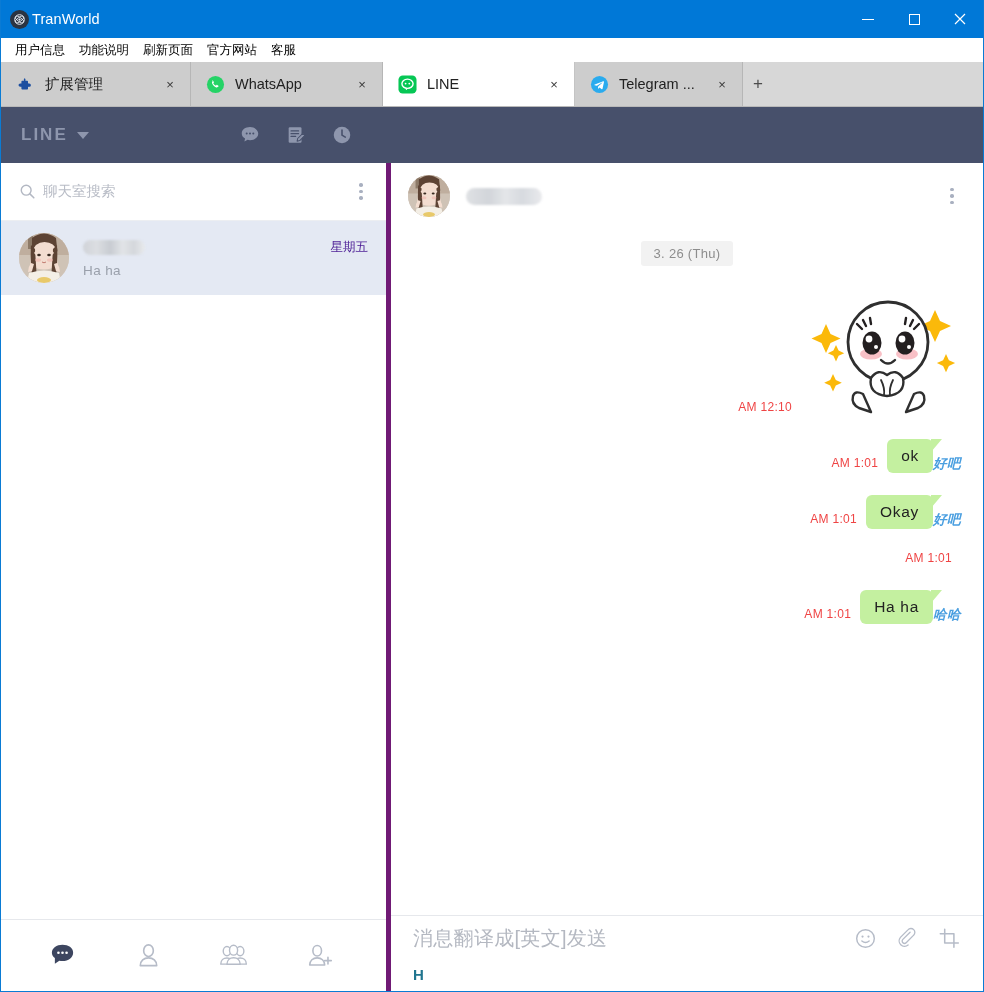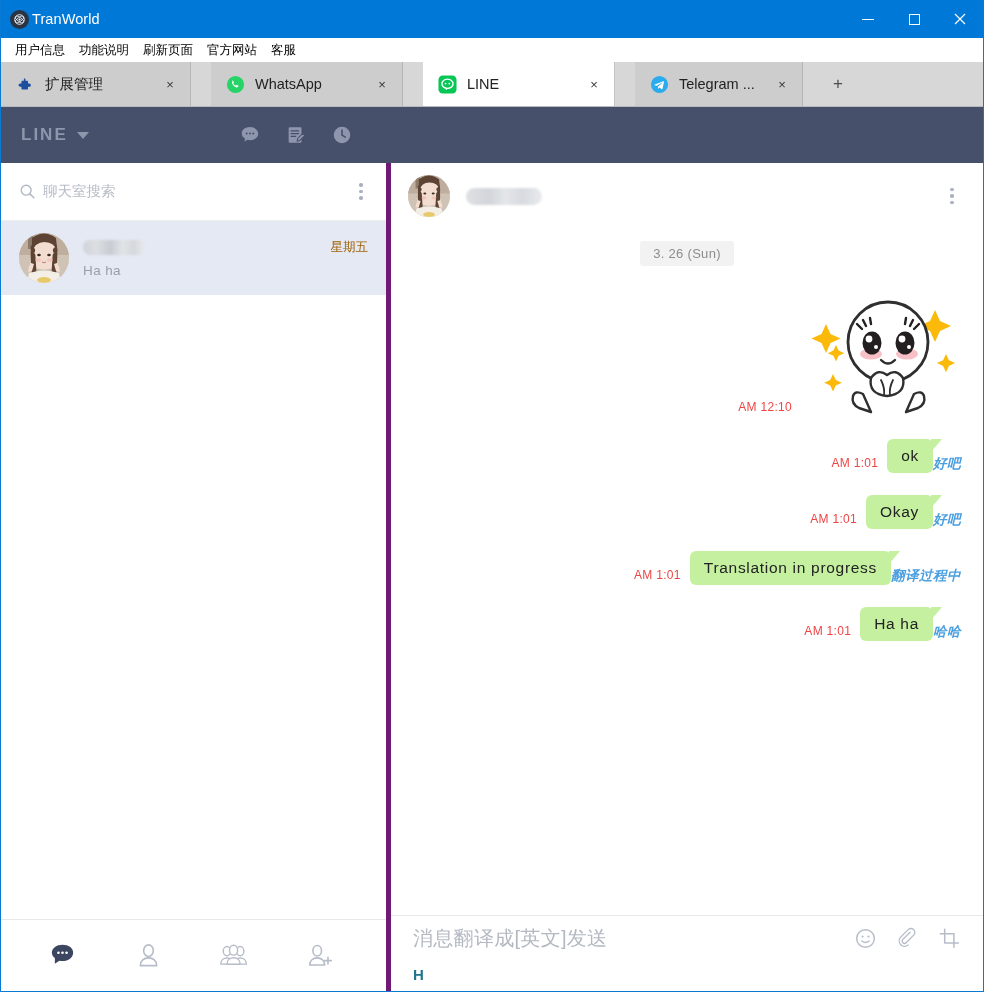--- a/index.html
+++ b/index.html
@@ -58,21 +58,20 @@
   }
   .menu-item { padding: 0 7px; line-height: 24px; cursor: default; white-space: nowrap; }
 
   
   .tabstrip {
     height: 45px; min-height: 45px;
     background: #d7d7d7;
     display: flex; align-items: flex-start;
     border-bottom: 1px solid #b9b9b9;
     position: relative;
-    gap: 20px;
   }
   .tab {
     height: 44px;
     display: flex; align-items: center;
     padding: 0 11px 0 14px;
     gap: 9px;
     min-width: 140px;
     max-width: 195px;
     background: #cdcdcd;
     border-right: 1px solid #b6b6b6;
@@ -163,21 +162,21 @@
   .avatar svg { display:block; width:100%; height:100%; }
   .chat-meta { flex: 1; min-width: 0; display: flex; flex-direction: column; gap: 7px; }
   .chat-top { display: flex; align-items: center; }
   .redact {
     height: 15px; border-radius: 8px;
     background: linear-gradient(90deg,#d0d3d8 0%,#dcdee2 22%,#c8ccd2 44%,#e2e4e7 64%,#d4d7dc 82%,#e8eaec 100%);
     filter: blur(1.2px);
     flex: none;
   }
   .chat-preview { font-size: 13.5px; color: #9aa0ab; letter-spacing: .4px; }
-  .chat-time { font-size: 12.5px; color: #a16207; margin-left: auto; padding-left: 8px; white-space: nowrap; }
+  .chat-time { font-size: 12.5px; color: #4c1d95; margin-left: auto; padding-left: 8px; white-space: nowrap; }
 
   .left-nav {
     height: 72px; min-height: 72px;
     border-top: 1px solid #e6e8ec;
     display: flex; align-items: center;
     padding-left: 46px;
     gap: 56px;
   }
   .nav-icon { width: 30px; height: 30px; display:flex; align-items:center; justify-content:center; }
 
@@ -493,21 +492,21 @@
           <span class="kebab conv-kebab">
               <i></i>
               <i></i>
               <i></i>
             </span>
         </div>
 
         <div class="messages">
 
           <div class="date-divider">
-            <span class="date-pill">3. 26 (Sun)</span>
+            <span class="date-pill">3. 26 (Thu)</span>
           </div>
 
           <div class="sticker-row">
             <span class="msg-time">AM 12:10</span>
             <span class="sticker">
               <svg viewBox="0 0 160 135" width="160" height="135" aria-hidden="true">
                 <g fill="#fbb90a">
                   <path d="M25 42 l4.5 10 10 4.5 -10 4.5 -4.5 10 -4.5 -10 -10 -4.5 10 -4.5z"></path>
                   <path d="M35 63 l2.6 5.6 5.6 2.6 -5.6 2.6 -2.6 5.6 -2.6 -5.6 -5.6 -2.6 5.6 -2.6z"></path>
                   <path d="M32 92 l2.8 6 6 2.8 -6 2.8 -2.8 6 -2.8 -6 -6 -2.8 6 -2.8z"></path>
@@ -547,24 +546,20 @@
           <div class="msg-row" style="margin-top:22px;">
             <span class="msg-time">AM 1:01</span>
             <span class="bubble-wrap">
               <span class="bubble">Okay</span>
               <span class="translation">好吧</span>
             </span>
           </div>
 
           <div class="msg-row" style="margin-top:22px;">
             <span class="msg-time">AM 1:01</span>
-            <span class="bubble-wrap">
-              <span class="bubble">Translation in progress</span>
-              <span class="translation">翻译过程中</span>
-            </span>
           </div>
 
           <div class="msg-row" style="margin-top:22px;">
             <span class="msg-time">AM 1:01</span>
             <span class="bubble-wrap">
               <span class="bubble">Ha ha</span>
               <span class="translation">哈哈</span>
             </span>
           </div>
 

